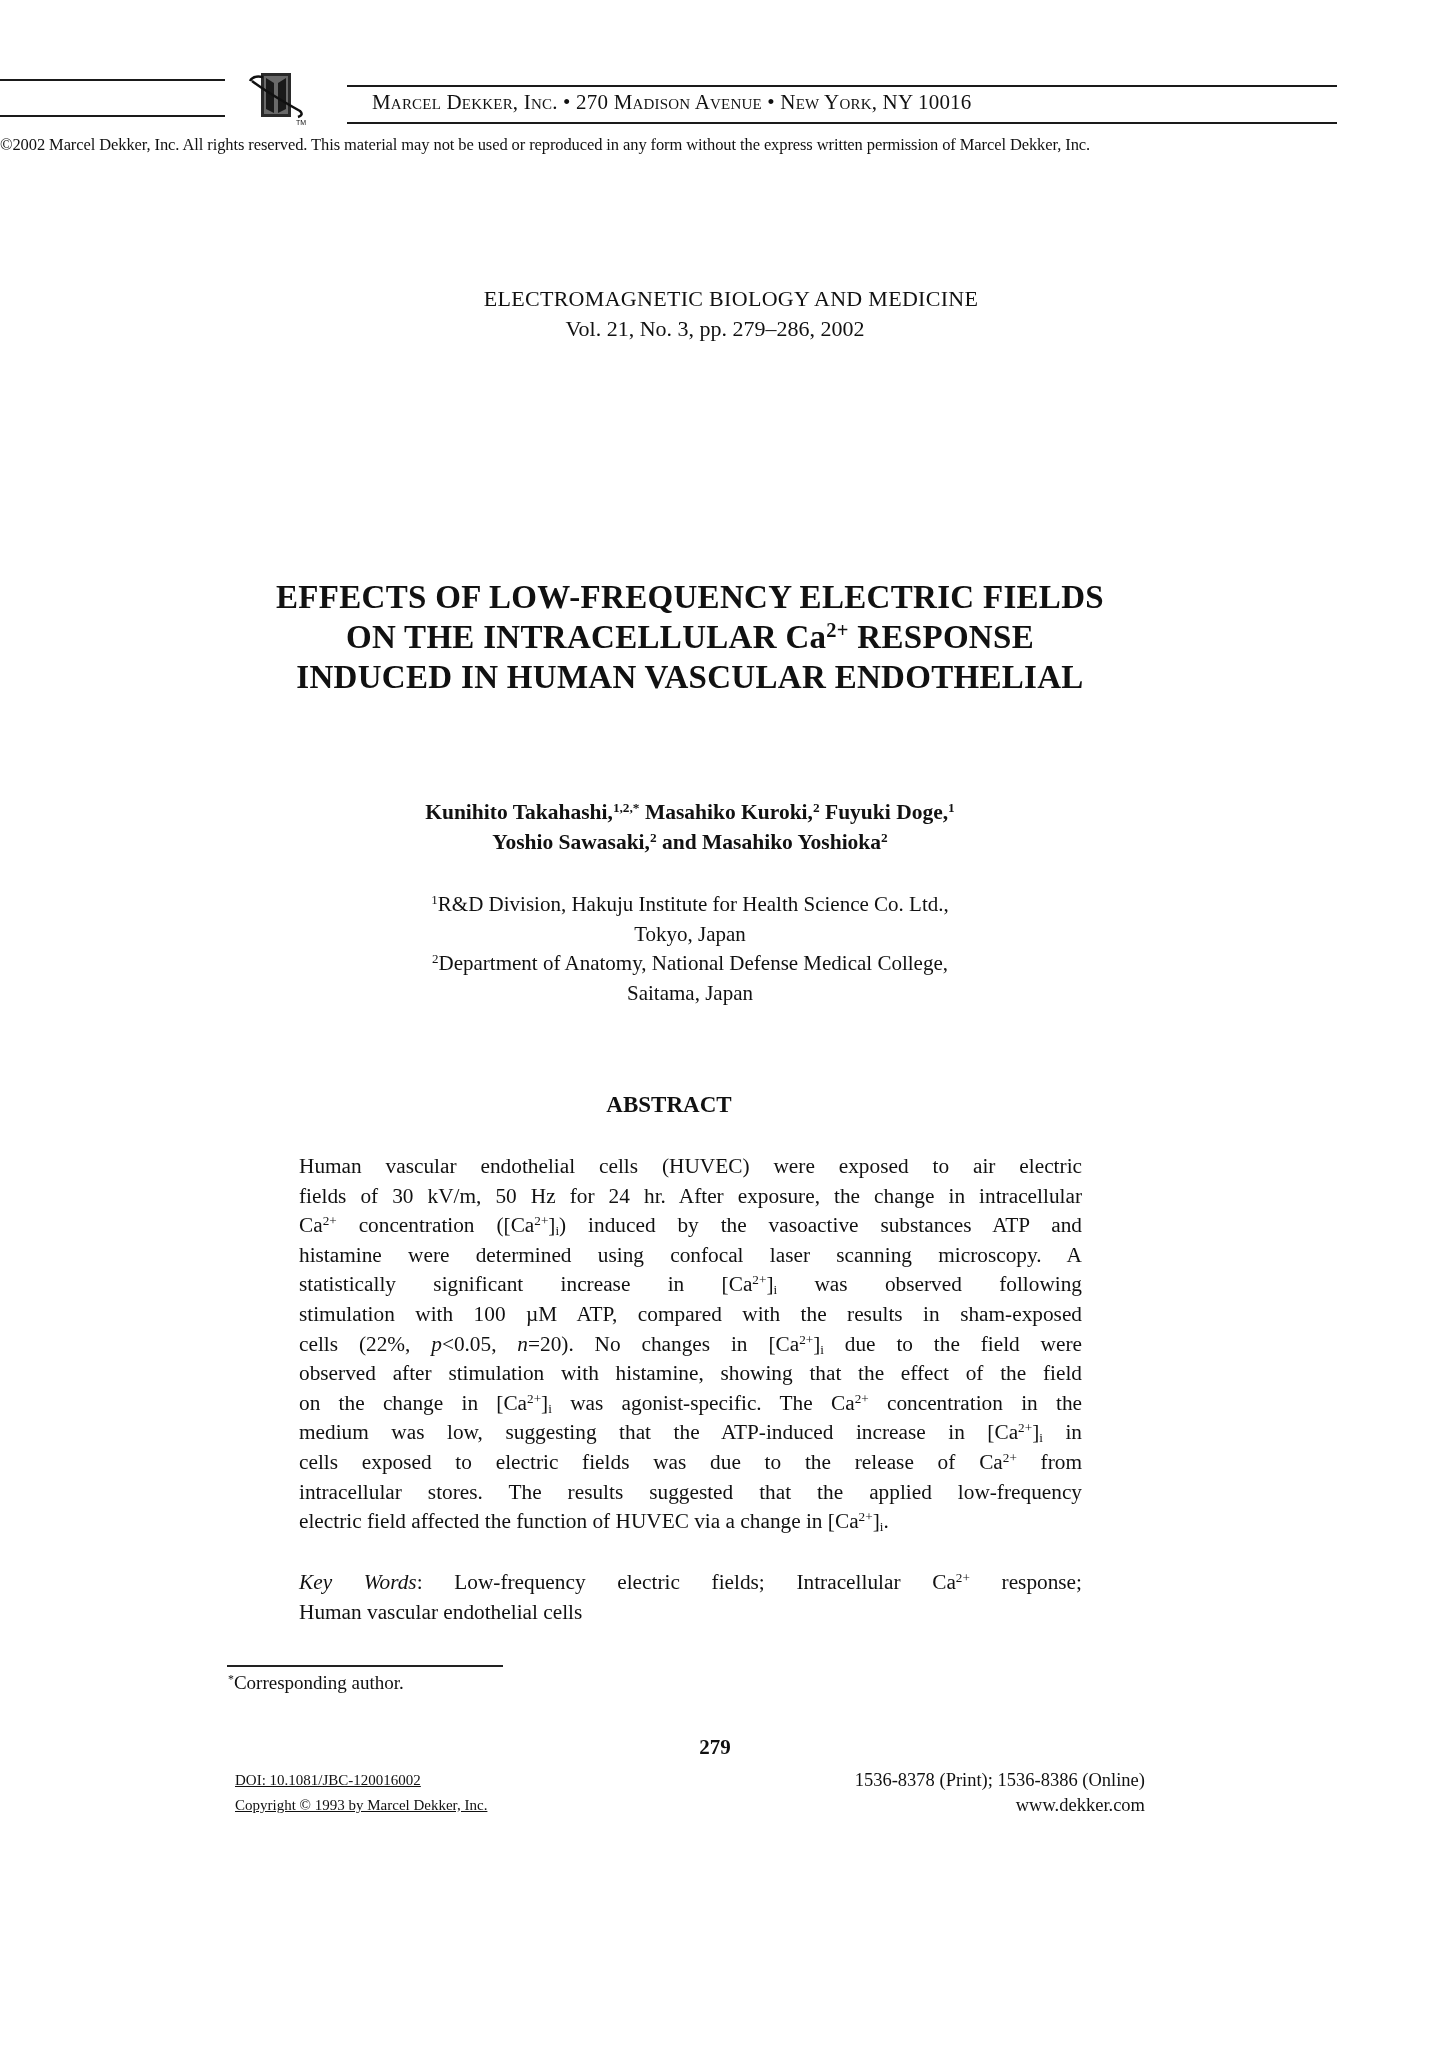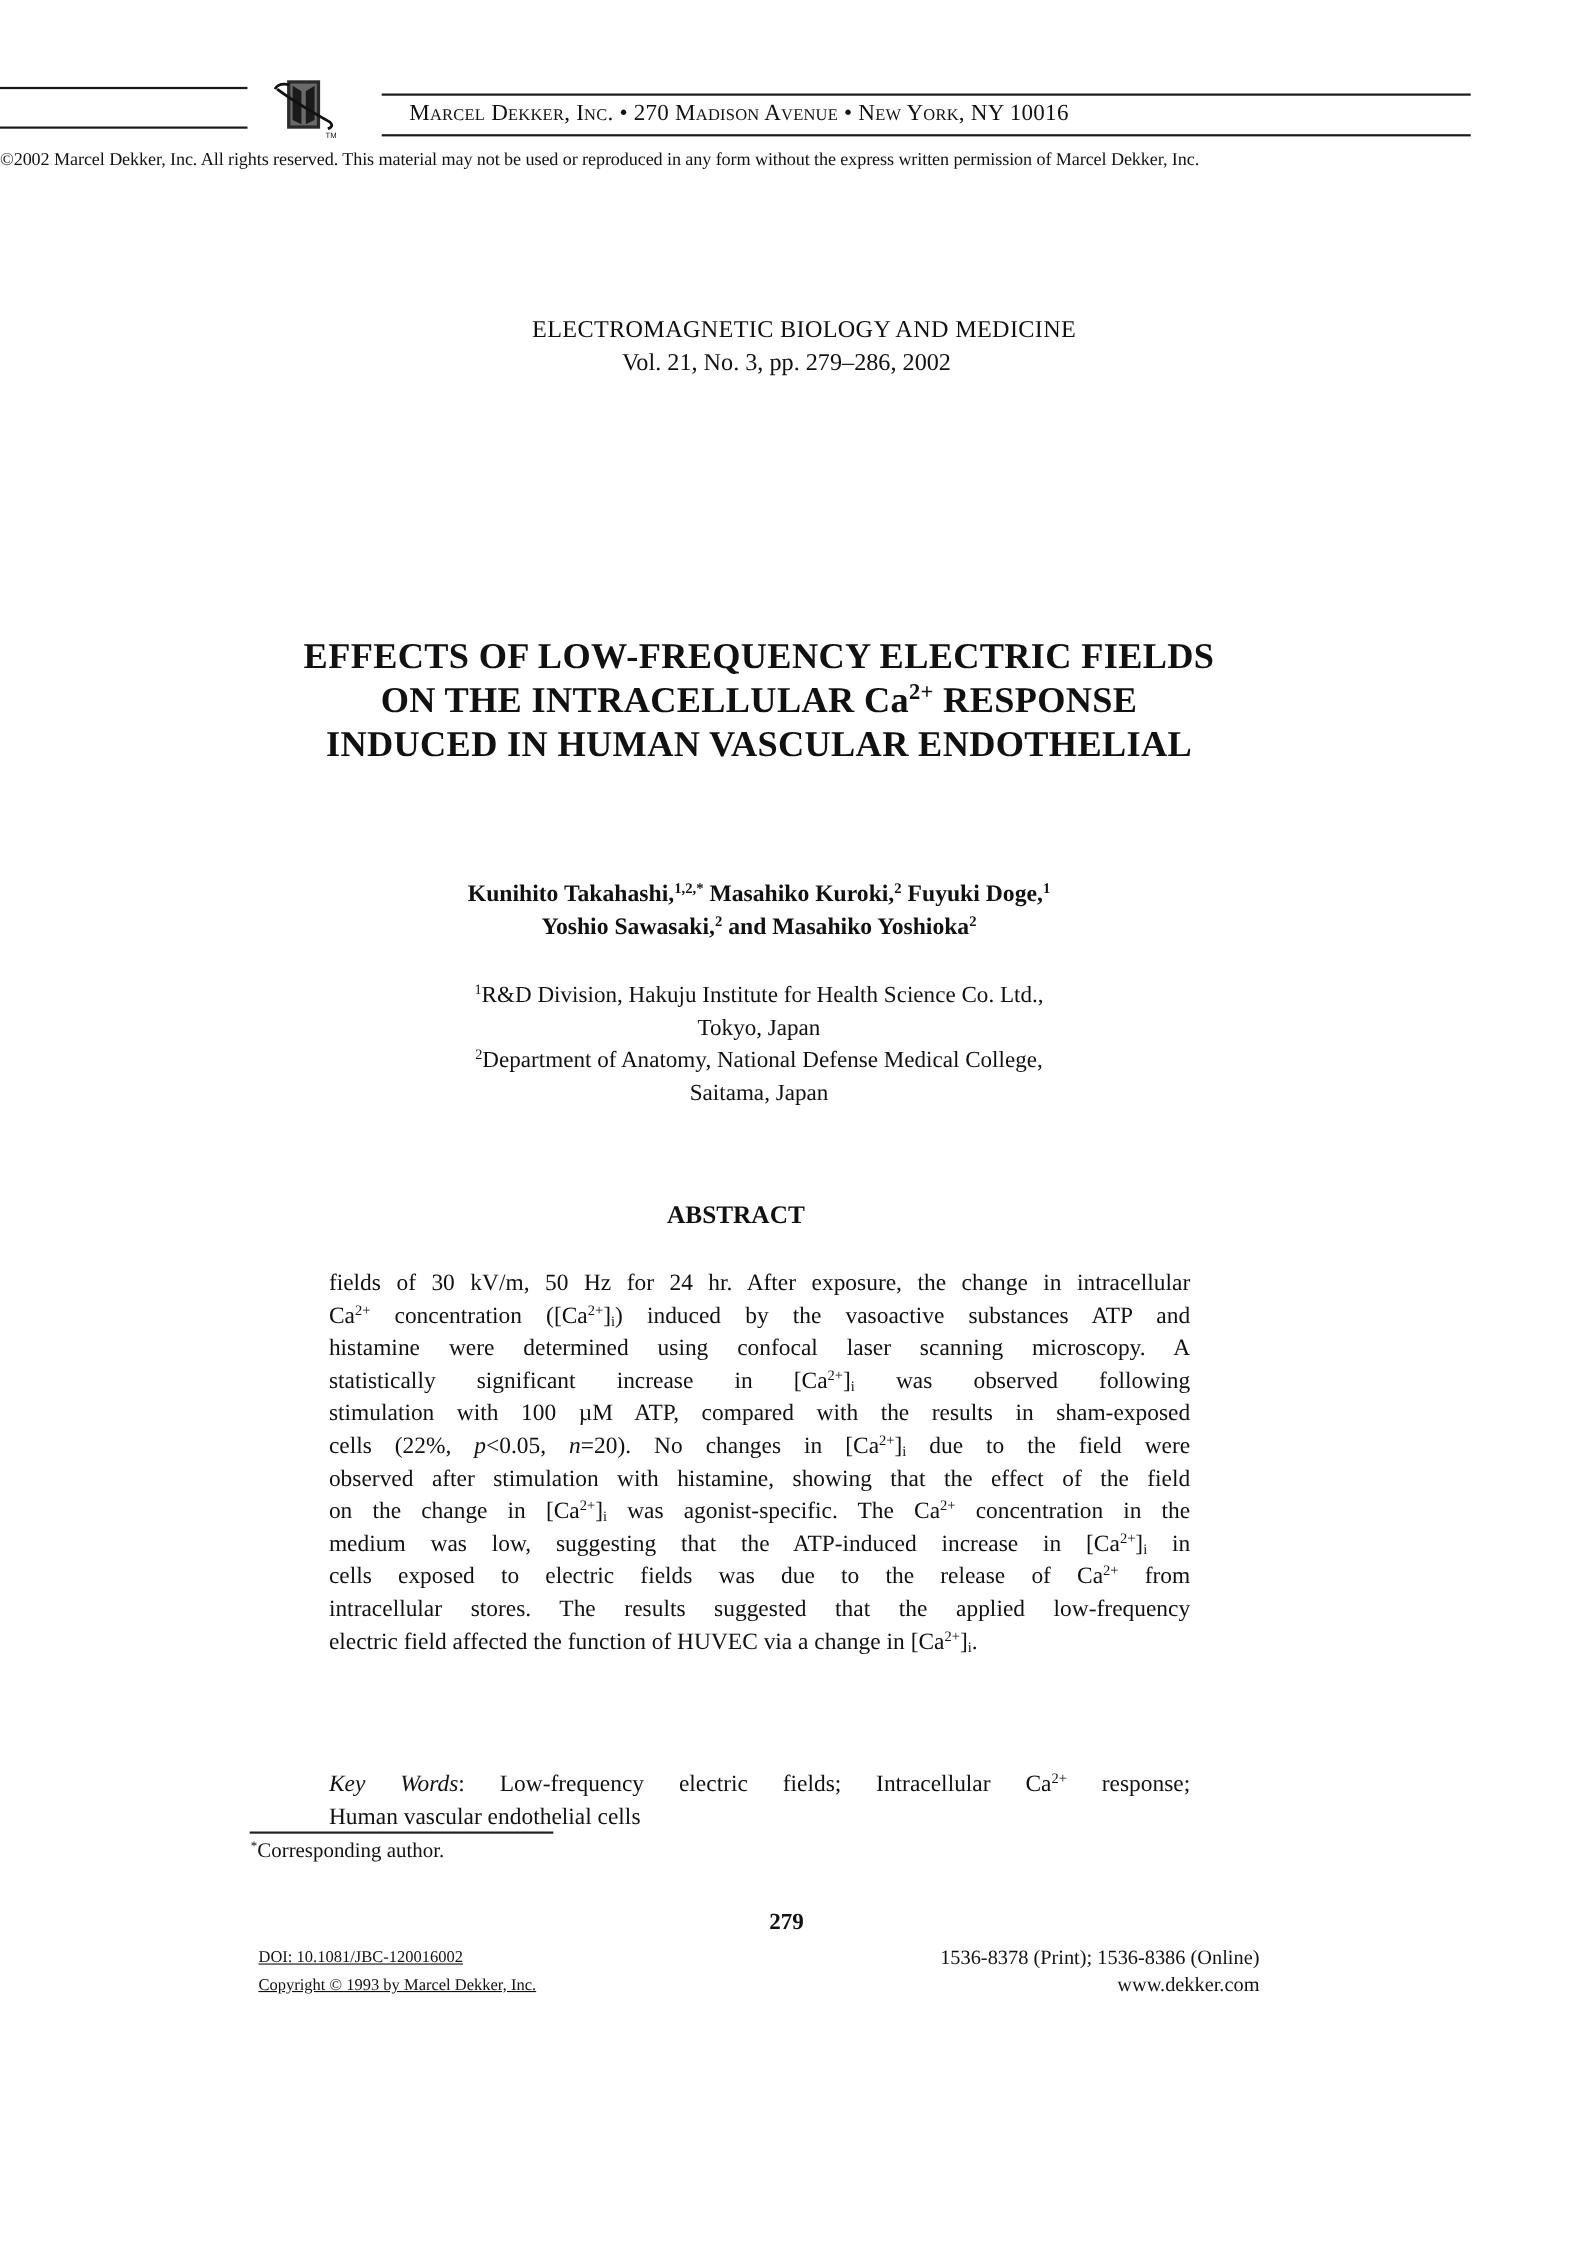--- a/index.html
+++ b/index.html
@@ -44,21 +44,21 @@
       position: absolute; left: 299px; width: 783px; top: 1152px;
       font-size: 21.3px; line-height: 29.6px; text-align: justify;
     }
     .abstract-body .ln { display: block; text-align: justify; text-align-last: justify; height: 29.6px; white-space: nowrap; }
     .abstract-body .ln.last { text-align-last: left; }
     .keywords {
       position: absolute; left: 299px; width: 783px; top: 1568px;
       font-size: 21.3px; line-height: 29.6px;
     }
     .keywords .ln { display: block; height: 29.6px; white-space: nowrap; }
-    .keywords .ln.first { text-align: justify; text-align-last: justify; margin-top: 39px; }
+    .keywords .ln.first { text-align: justify; text-align-last: justify; }
     .kw-label { font-style: italic; }
     .fn-rule { position: absolute; left: 227px; top: 1665px; width: 276px; height: 1.5px; background: #222; }
     .footnote { position: absolute; left: 228px; top: 1672px; font-size: 19px; }
     .page-num { position: absolute; left: 0; width: 1430px; top: 1735px; text-align: center; font-weight: bold; font-size: 21px; }
     .doi { position: absolute; left: 235px; top: 1768px; font-size: 15px; line-height: 25px; text-decoration: underline; }
     .issn { position: absolute; right: 285px; top: 1768px; font-size: 18.5px; line-height: 25px; text-align: right; }
     .italic { font-style: italic; }
   </style>
 </head>
 <body>
@@ -103,20 +103,21 @@
 
 <div class="affil">
   <div><sup>1</sup><span>R&amp;D Division, Hakuju Institute for Health Science Co. Ltd.,</span></div>
   <div>Tokyo, Japan</div>
   <div><sup>2</sup><span>Department of Anatomy, National Defense Medical College,</span></div>
   <div>Saitama, Japan</div>
 </div>
 
 <div class="abstract-heading">ABSTRACT</div>
 <div class="abstract-body" id="abstract-body">
+    <span class="ln">Human vascular endothelial cells (HUVEC) were exposed to air electric</span>
     <span class="ln">fields of 30 kV/m, 50 Hz for 24 hr. After exposure, the change in intracellular</span>
     <span class="ln">Ca<sup>2+</sup> concentration ([Ca<sup>2+</sup>]<sub>i</sub>) induced by the vasoactive substances ATP and</span>
     <span class="ln">histamine were determined using confocal laser scanning microscopy. A</span>
     <span class="ln">statistically significant increase in [Ca<sup>2+</sup>]<sub>i</sub> was observed following</span>
     <span class="ln">stimulation with 100 µM ATP, compared with the results in sham-exposed</span>
     <span class="ln">cells (22%, <span class="italic">p</span>&lt;0.05, <span class="italic">n</span>=20). No changes in [Ca<sup>2+</sup>]<sub>i</sub> due to the field were</span>
     <span class="ln">observed after stimulation with histamine, showing that the effect of the field</span>
     <span class="ln">on the change in [Ca<sup>2+</sup>]<sub>i</sub> was agonist-specific. The Ca<sup>2+</sup> concentration in the</span>
     <span class="ln">medium was low, suggesting that the ATP-induced increase in [Ca<sup>2+</sup>]<sub>i</sub> in</span>
     <span class="ln">cells exposed to electric fields was due to the release of Ca<sup>2+</sup> from</span>

